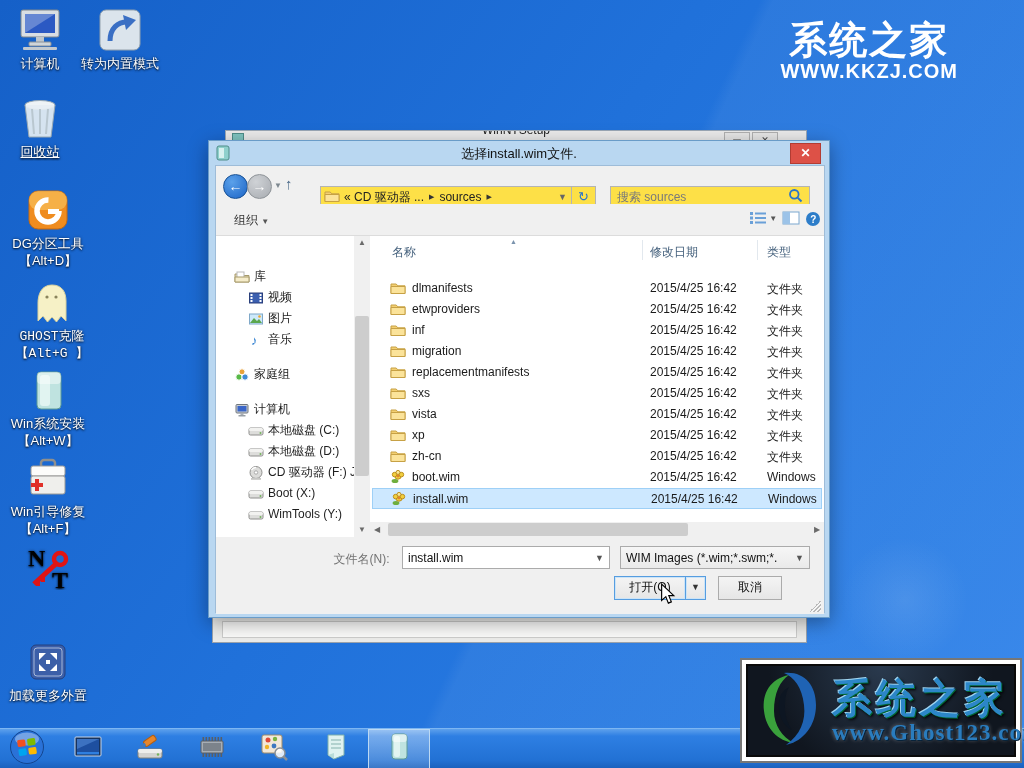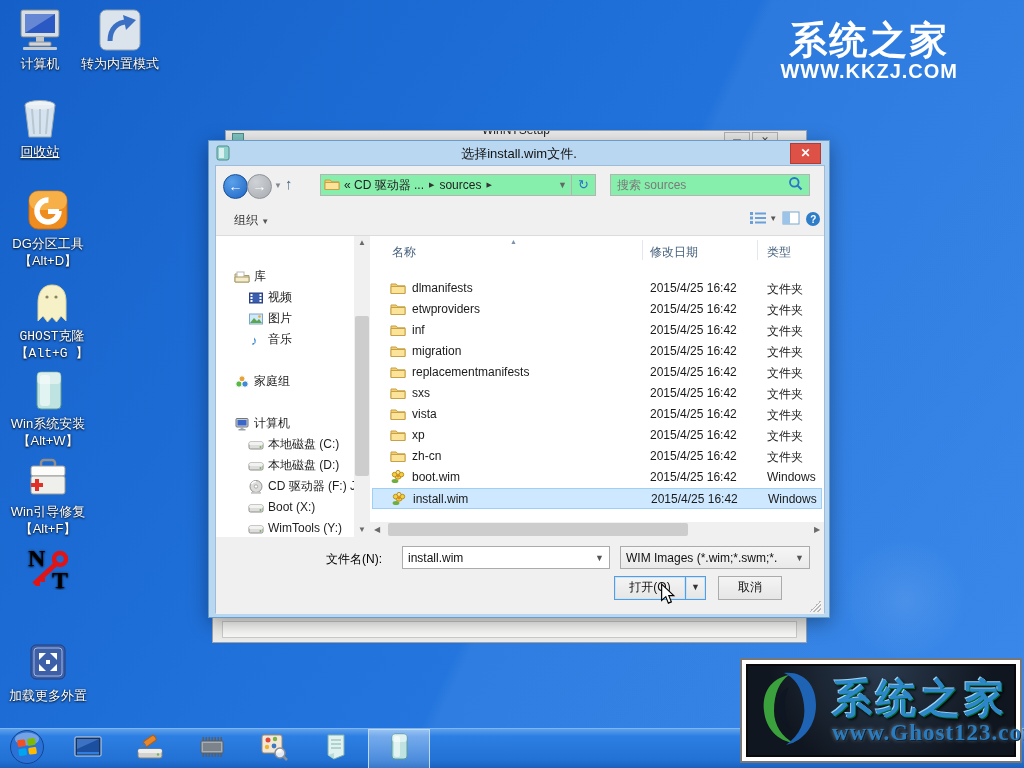--- a/index.html
+++ b/index.html
@@ -42,21 +42,21 @@
     color:#fff;font-size:12px;font-weight:bold;text-align:center;line-height:19px;box-sizing:border-box;}
   #dlg-client{position:absolute;left:6px;top:24px;width:610px;height:448px;background:#f0f0f0;border:1px solid #9ebcd8;box-sizing:content-box;}
   #dlg-client{width:608px;height:446px;}
   
   #nav-row{position:absolute;left:0;top:0;right:0;height:38px;background:#f0f0f0;}
   .circ-btn{position:absolute;width:23px;height:23px;border-radius:50%;color:#fff;text-align:center;line-height:22px;font-size:14px;top:8px;}
   #btn-back{left:7px;background:radial-gradient(circle at 35% 30%,#5ba1ea,#1c64c6);border:1px solid #175094;}
   #btn-fwd{left:31px;background:radial-gradient(circle at 35% 30%,#cfd2d6,#a7abb0);border:1px solid #8e9398;}
   #nav-drop{position:absolute;left:58px;top:15px;font-size:8px;color:#7e8890;}
   #btn-up{position:absolute;left:69px;top:9px;font-size:15px;font-weight:bold;color:#4d6b8a;}
-  .bar-box{position:absolute;top:8px;height:22px;background:#86efac;border:1px solid #b4b4b4;box-sizing:border-box;font-size:12px;color:#222;}
+  .bar-box{position:absolute;top:20px;height:22px;background:#fde047;border:1px solid #b4b4b4;box-sizing:border-box;font-size:12px;color:#222;}
   #addr-box{left:104px;width:252px;display:flex;align-items:center;padding-left:3px;}
   #addr-box .crumb-sep{font-size:7px;color:#333;margin:0 5px;}
   #addr-box .addr-drop{margin-left:auto;margin-right:4px;color:#666;font-size:9px;}
   #refresh-box{left:356px;width:24px;text-align:center;line-height:20px;color:#2a74c9;font-size:13px;border-left:none;}
   #search-box{left:394px;width:200px;display:flex;align-items:center;padding:0 6px;color:#7a7a7a;}
   #search-box .mag{margin-left:auto;}
   
   #tool-row{position:absolute;left:0;top:38px;right:0;height:31px;background:#f0f0f0;border-bottom:1px solid #dcdcdc;}
   #organize{position:absolute;left:18px;top:8px;font-size:12px;color:#333;}
   #organize .carat{font-size:8px;color:#555;}
@@ -64,41 +64,41 @@
   #ico-view{left:533px;} #ico-view .carat{font-size:8px;color:#555;vertical-align:4px;}
   #ico-panel{left:566px;}
   #ico-help{left:589px;}
   
   #content{position:absolute;left:0;top:70px;right:0;height:301px;background:#fff;}
   #nav-pane{position:absolute;left:0;top:0;width:138px;height:100%;overflow:hidden;}
   .nav-item{position:relative;height:21px;line-height:21px;font-size:12px;color:#1e1e1e;white-space:nowrap;}
   .nav-item .nv-ico{position:absolute;top:3px;}
   .nav-item.lvl0 .nv-ico{left:18px;} .nav-item.lvl0 .nv-lab{margin-left:38px;}
   .nav-item.lvl1 .nv-ico{left:32px;} .nav-item.lvl1 .nv-lab{margin-left:52px;}
-  .nav-item.gap{margin-top:21px;}
+  .nav-item.gap{margin-top:14px;}
   #nav-scroll{position:absolute;left:138px;top:0;width:16px;height:100%;background:#f0f0f0;}
   #nav-scroll .sb-arrow{position:absolute;left:0;width:16px;height:14px;color:#6a6a6a;font-size:8px;text-align:center;line-height:14px;}
   #nav-scroll .sb-thumb{position:absolute;left:1px;width:14px;background:#cdcdcd;border-radius:2px;}
   #file-list{position:absolute;left:154px;top:0;right:0;height:100%;overflow:hidden;}
   #list-header{position:absolute;left:0;top:2px;right:0;height:24px;font-size:12px;color:#44607c;}
   #list-header .colsep{position:absolute;top:2px;height:20px;width:1px;background:#e2e8ee;}
   #sort-arrow{position:absolute;left:140px;top:0;font-size:7px;color:#7a93ad;}
   .hdr-name{position:absolute;left:22px;top:6px;} .hdr-date{position:absolute;left:280px;top:6px;} .hdr-type{position:absolute;left:397px;top:6px;}
   .file-row{position:absolute;left:2px;right:2px;height:21px;font-size:12px;color:#1a1a1a;}
   .file-row .fr-ico{position:absolute;left:18px;top:2px;}
   .file-row .fr-name{position:absolute;left:40px;top:3px;}
   .file-row .fr-date{position:absolute;left:278px;top:3px;}
   .file-row .fr-type{position:absolute;left:395px;top:3px;white-space:nowrap;}
   .file-row.selected{background:#cde8ff;border:1px solid #9ed0f7;height:19px;}
   #h-scroll{position:absolute;left:154px;bottom:0;right:0;height:15px;background:#f0f0f0;}
   #h-scroll .sb-arrow{position:absolute;top:0;width:14px;height:15px;color:#6a6a6a;font-size:8px;text-align:center;line-height:15px;}
   #h-scroll .sb-thumb{position:absolute;top:1px;height:13px;background:#cdcdcd;border-radius:2px;left:18px;width:300px;}
   
   #dlg-bottom{position:absolute;left:0;top:371px;right:0;height:77px;background:#f0f0f0;}
-  #fn-label{position:absolute;left:110px;top:14px;width:71px;text-align:left;font-size:12px;color:#000000;}
+  #fn-label{position:absolute;left:110px;top:14px;width:71px;text-align:center;font-size:12px;color:#737373;}
   .combo{position:absolute;height:23px;background:#fff;border:1px solid #ababab;box-sizing:border-box;font-size:12px;color:#111;
     display:flex;align-items:center;padding-left:5px;}
   #fn-input{left:186px;top:9px;width:208px;}
   #filter-combo{left:404px;top:9px;width:190px;background:linear-gradient(#f6f6f6,#eaeaea);overflow:hidden;white-space:nowrap;}
   .combo .cb-arrow{margin-left:auto;padding:0 5px;color:#555;font-size:9px;flex:0 0 auto;}
   .btn{position:absolute;top:39px;height:24px;background:linear-gradient(#f4f4f4,#e6e6e6);border:1px solid #ababab;
     box-sizing:border-box;font-size:12px;color:#111;text-align:center;line-height:21px;}
   #btn-open{left:398px;width:72px;border-color:#569de0;box-shadow:inset 0 0 0 1px #cce4f7;}
   #btn-open-arrow{left:469px;width:21px;border-color:#569de0;box-shadow:inset 0 0 0 1px #cce4f7;font-size:9px;color:#333;}
   #btn-cancel{left:502px;width:64px;}

